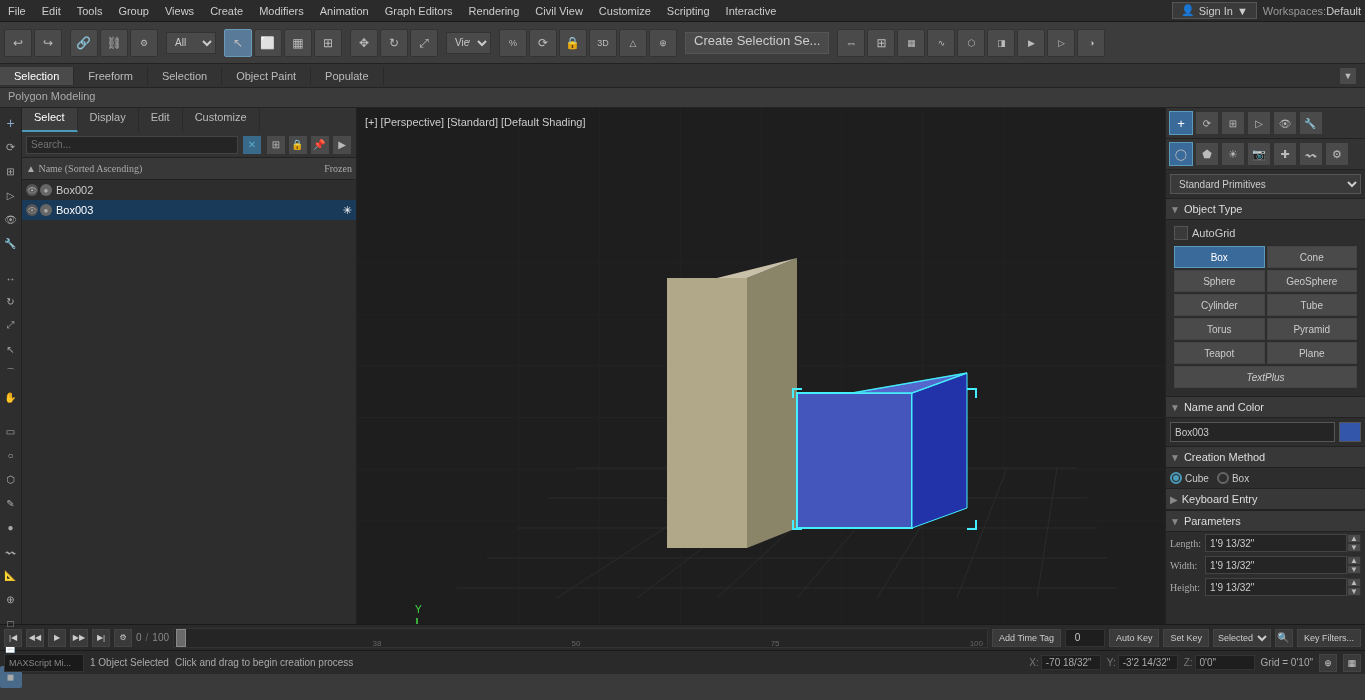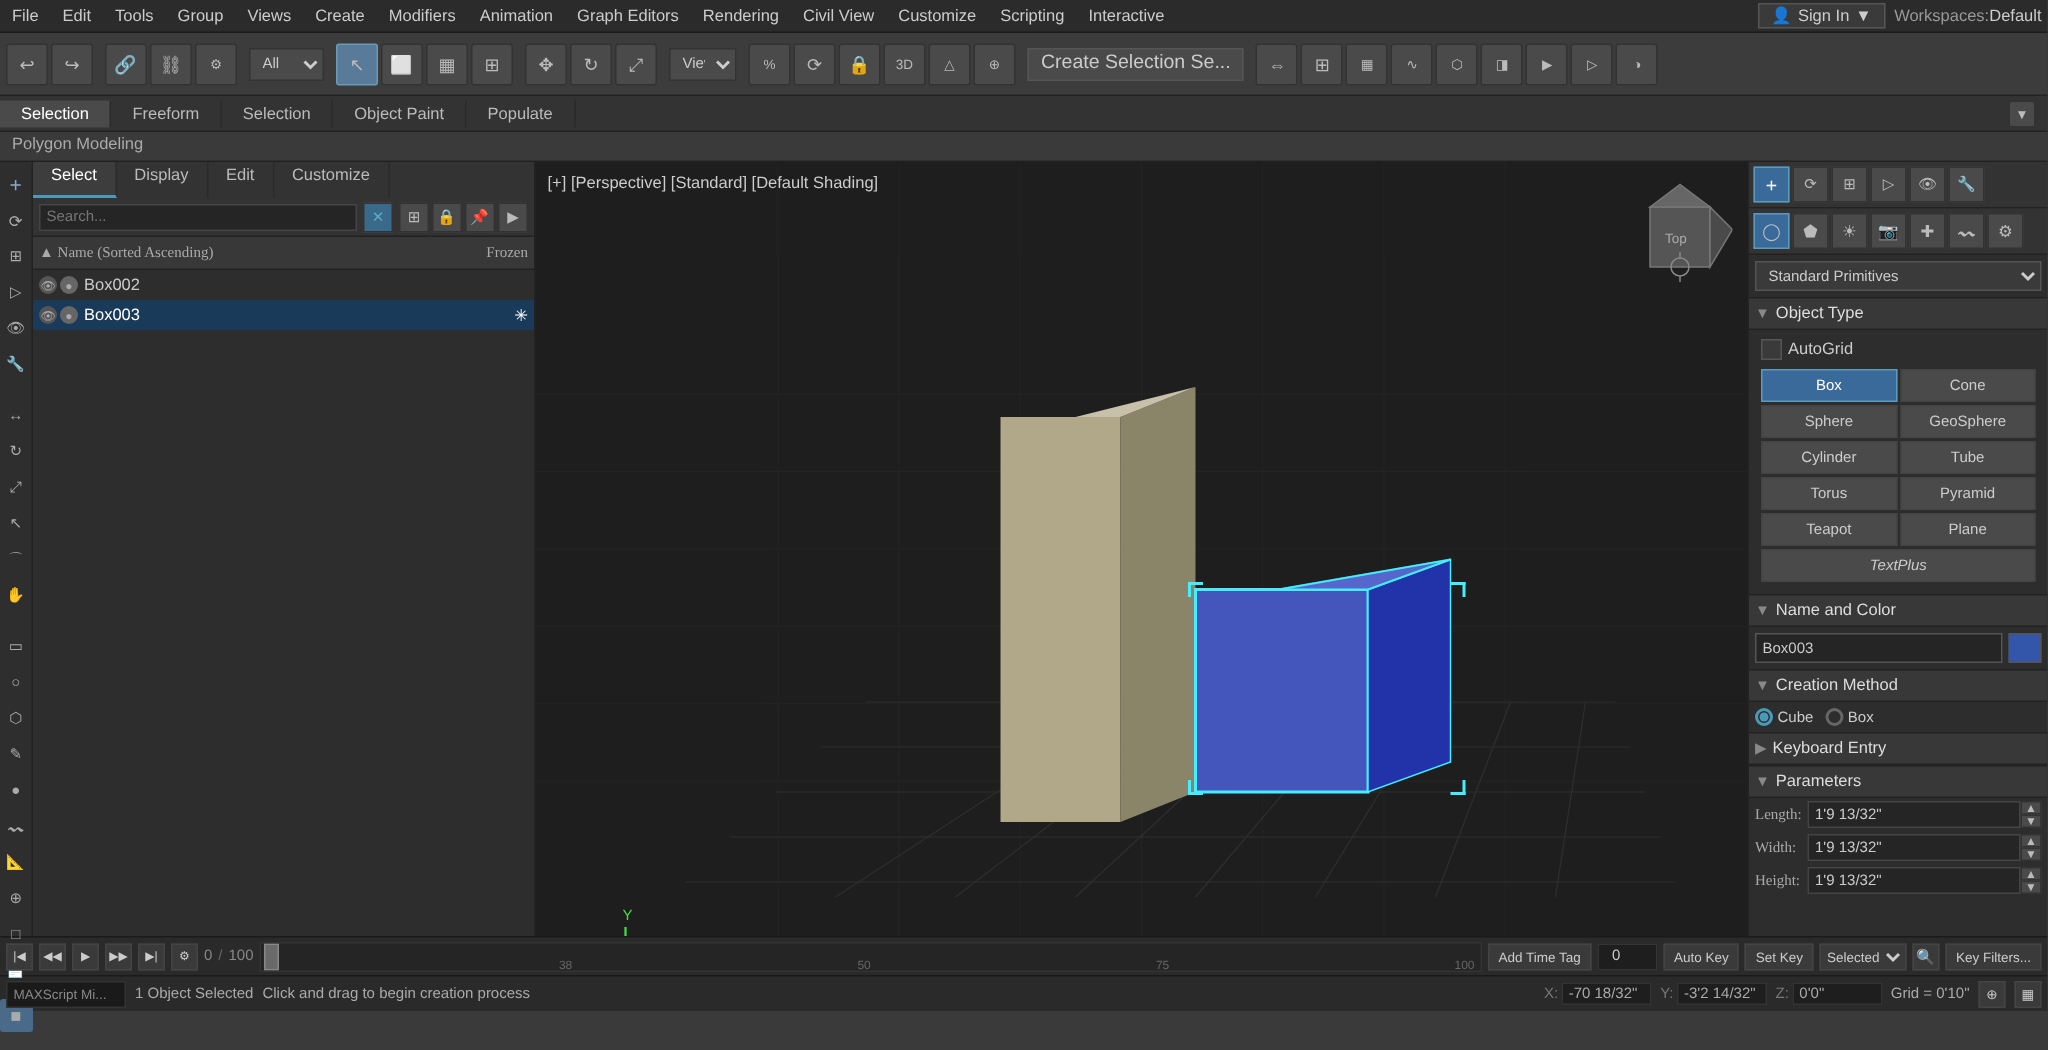--- a/index.html
+++ b/index.html
@@ -323,31 +323,20 @@
       <polygon points="440,285 555,285 610,265 495,285" fill="none" stroke="#44eeff" stroke-width="1.5" opacity="0.7"></polygon>
 
       <line x1="60" y1="540" x2="90" y2="540" stroke="#dd4444" stroke-width="1.5"></line>
       <line x1="60" y1="540" x2="60" y2="510" stroke="#44dd44" stroke-width="1.5"></line>
       <line x1="60" y1="540" x2="40" y2="558" stroke="#4444dd" stroke-width="1.5"></line>
       <text x="94" y="543" fill="#dd4444" font-size="10">X</text>
       <text x="58" y="505" fill="#44dd44" font-size="10">Y</text>
       <text x="26" y="562" fill="#4444dd" font-size="10">Z</text>
     </svg>
 
-    <div style="position:absolute;top:10px;right:10px;width:70px;height:70px;">
-      <svg width="70" height="70">
-        <rect x="15" y="20" width="40" height="40" fill="#555" stroke="#777" stroke-width="1"></rect>
-        <polygon points="15,20 35,5 55,20" fill="#666" stroke="#777" stroke-width="1"></polygon>
-        <polygon points="55,20 70,35 55,60" fill="#4a4a4a" stroke="#777" stroke-width="1"></polygon>
-        <text x="25" y="44" fill="#aaa" font-size="9">Top</text>
-        <circle cx="35" cy="60" r="6" fill="none" stroke="#888" stroke-width="1"></circle>
-        <line x1="35" y1="54" x2="35" y2="50" stroke="#888" stroke-width="1"></line>
-        <line x1="35" y1="66" x2="35" y2="70" stroke="#888" stroke-width="1"></line>
-      </svg>
-    </div>
   </div>
 
   <div id="right-panel" style="width:200px; background:#2d2d2d; display:flex; flex-direction:column; overflow-y:auto; border-left:1px solid #222;">
 
     <div style="display:flex; flex-wrap:wrap; padding:3px; gap:2px; background:#333; border-bottom:1px solid #222;">
       <div class="r-icon-btn" style="background:#3a6a9a; border-color:#5a9aba; color:#fff; font-size:13px">+</div>
       <div class="r-icon-btn" style="font-size:10px">⟳</div>
       <div class="r-icon-btn" style="font-size:10px">⊞</div>
       <div class="r-icon-btn" style="font-size:10px">▷</div>
       <div class="r-icon-btn" style="font-size:10px">👁</div>

